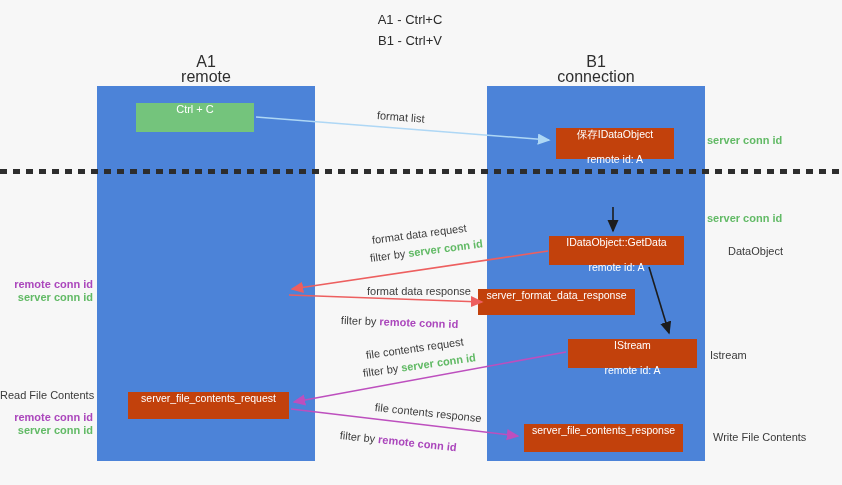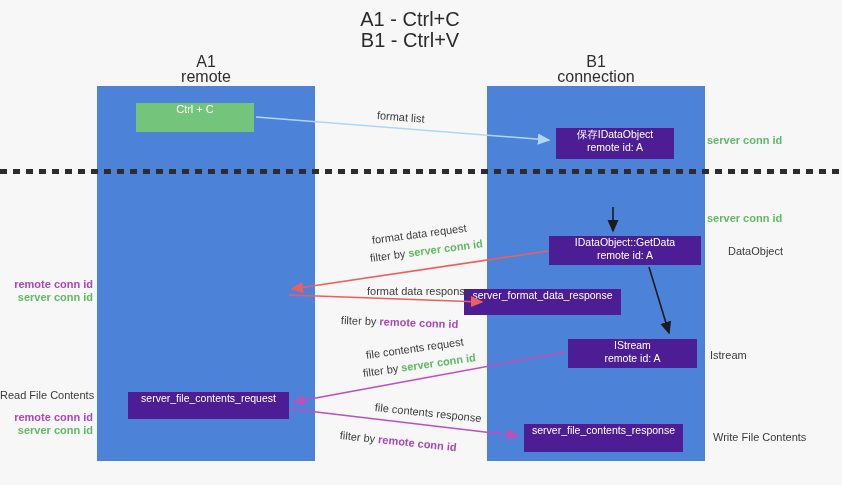--- a/index.html
+++ b/index.html
@@ -2,44 +2,44 @@
 <html><head>
 <meta charset="utf-8">
 <style>
   html,body{margin:0;padding:0;}
   .stage{
     position:relative;width:842px;height:485px;background:#f7f7f7;
     font-family:"Liberation Sans",sans-serif;overflow:hidden;color:#2e2e2e;
   }
   
   .title{position:absolute;left:0;top:9px;width:820px;text-align:center;
-    font-size:20px;line-height:21px;color:#2b2b2b;z-index:6;}
+    font-size:13px;line-height:21px;color:#2b2b2b;z-index:6;}
   
   .lane{position:absolute;top:86px;width:218px;height:375px;background:#4c83d8;z-index:1;}
   .lane-left{left:97px;}
   .lane-right{left:487px;}
   .lane-header{position:absolute;top:54px;width:218px;text-align:center;
     font-size:16px;line-height:15px;color:#2e2e2e;z-index:6;}
   .lh-left{left:97px;}
   .lh-right{left:487px;}
   
   .divider{position:absolute;left:0;top:169px;width:842px;height:5px;z-index:2;
     background:repeating-linear-gradient(90deg,#2d2d2d 0 7px,transparent 7px 13px);}
   
   .box{position:absolute;display:flex;flex-direction:column;align-items:center;
     justify-content:flex-start;color:#fff;font-size:10.5px;line-height:13px;
     text-align:center;z-index:3;white-space:nowrap;}
   .green{background:#74c47c;font-size:11px;}
-  .orange{background:#4c1d95;}
+  .orange{background:#c2410c;gap:12px;}
   .b-ctrlc{left:136px;top:103px;width:118px;height:29px;}
   .b-save{left:556px;top:128px;width:118px;height:31px;}
   .b-ctrlv{left:553px;top:180px;width:120px;height:26px;}
-  .b-getdata{left:549px;top:236px;width:152px;height:29px;}
+  .b-getdata{left:549px;top:236px;width:135px;height:29px;}
   .b-freq{left:131px;top:275px;width:156px;height:28px;}
-  .b-fresp{left:464px;top:289px;width:157px;height:26px;}
+  .b-fresp{left:478px;top:289px;width:157px;height:26px;}
   .b-istream{left:568px;top:339px;width:129px;height:29px;}
   .b-filereq{left:128px;top:392px;width:161px;height:27px;}
   .b-fileresp{left:524px;top:424px;width:159px;height:28px;}
   
   .ann{position:absolute;font-size:11px;line-height:13px;z-index:6;white-space:nowrap;}
   .ann.dark{color:#3a3a3a;}
   .gtxt{color:#62ba66;font-weight:bold;}
   .ptxt{color:#ab47bc;font-weight:bold;}
   .a-scid-top{left:707px;top:134px;}
   .a-scid-mid{left:707px;top:212px;}

